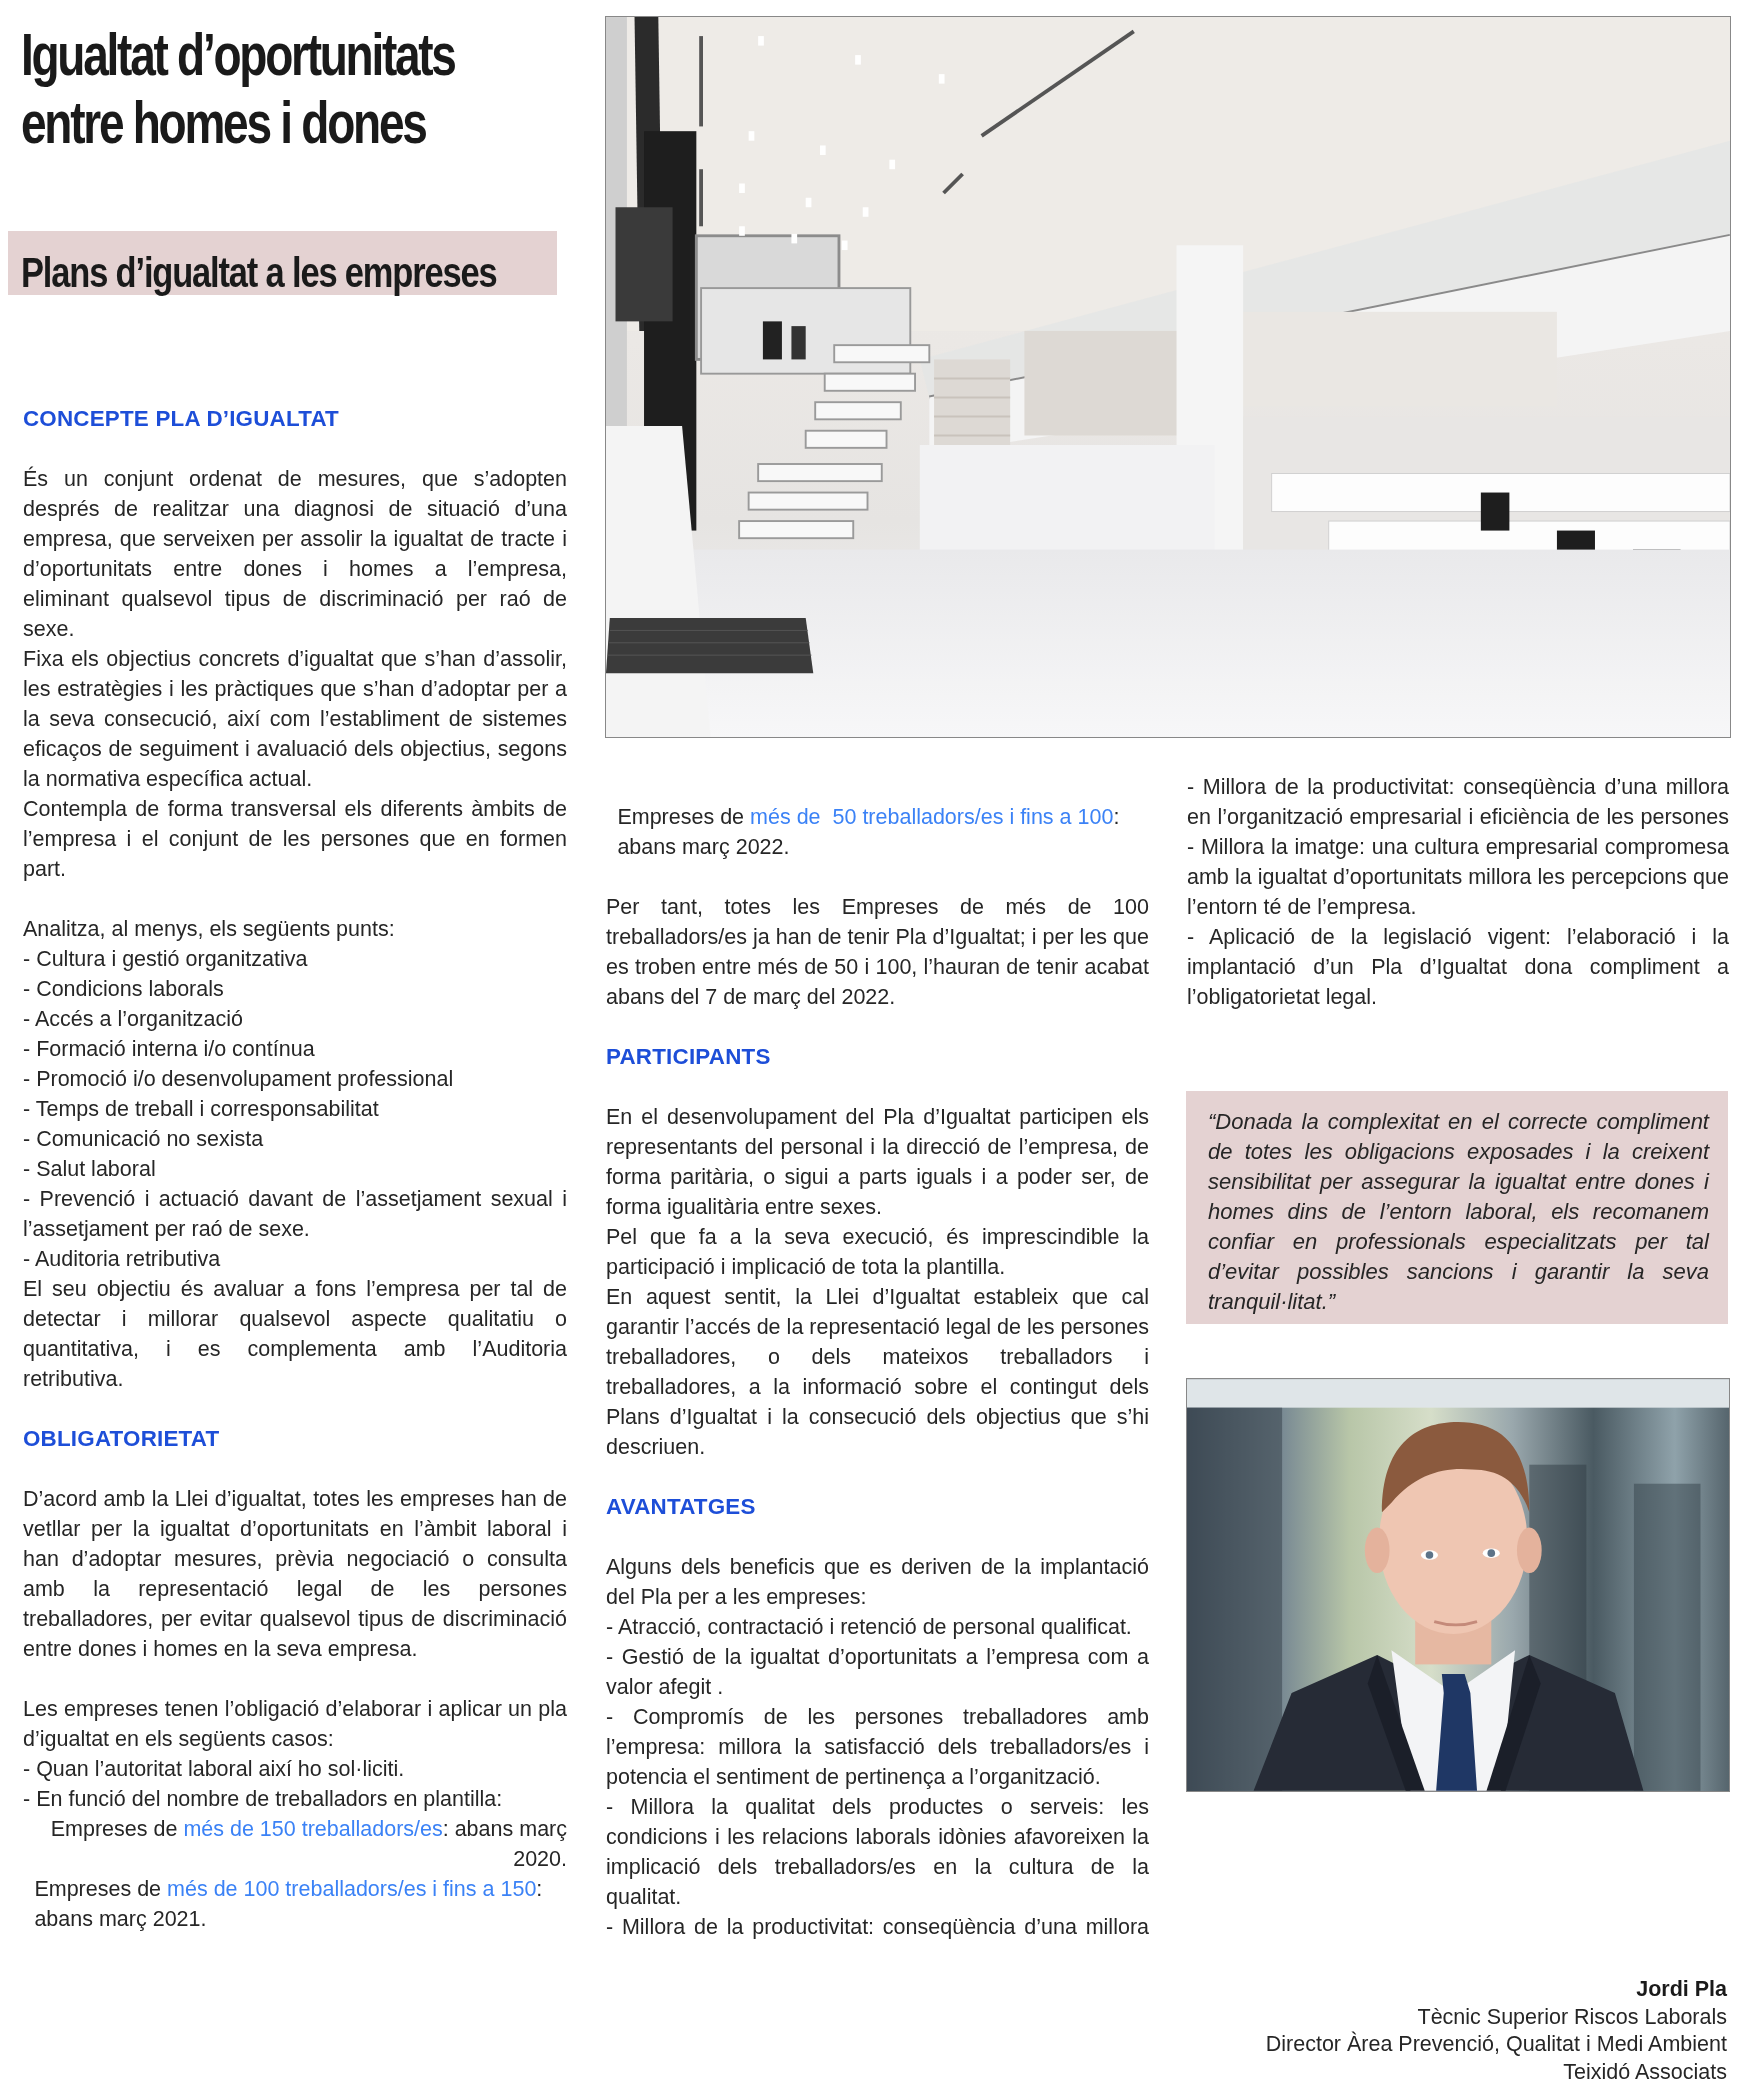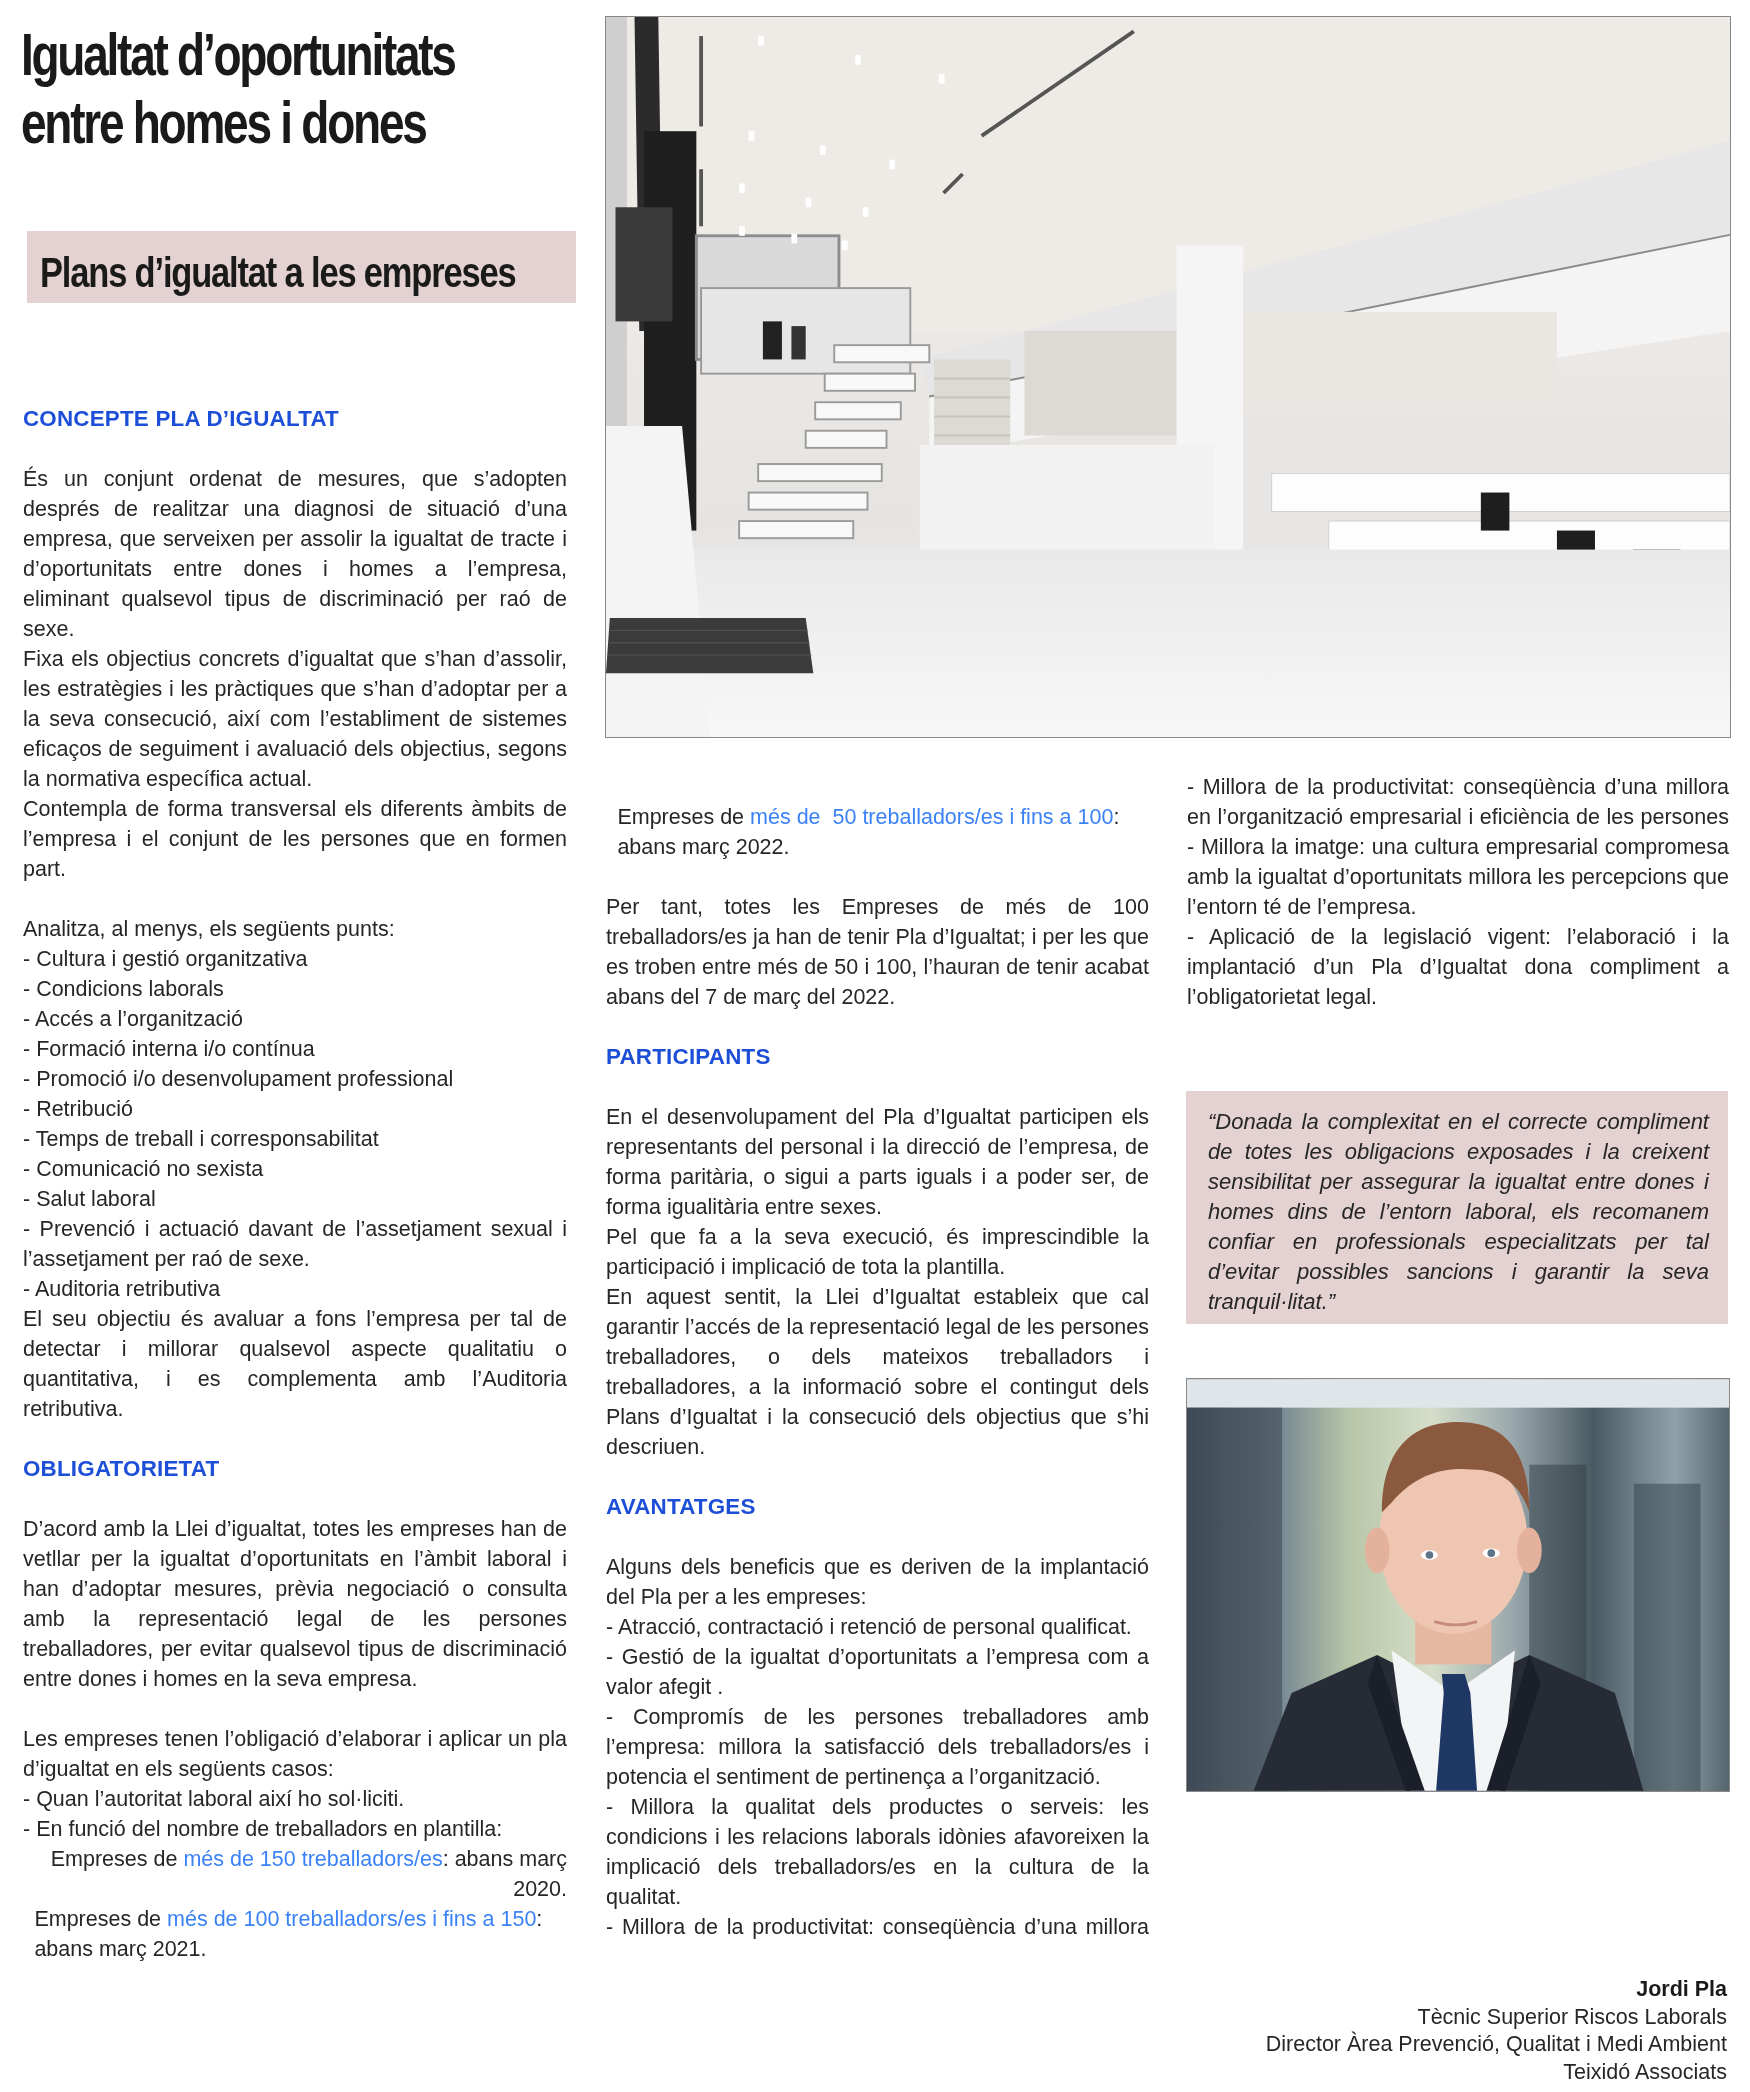--- a/index.html
+++ b/index.html
@@ -3,21 +3,21 @@
 <meta charset="utf-8">
 <style>
   html, body { margin:0; padding:0; background:#ffffff; }
   body { width:1751px; height:2092px; position:relative; overflow:hidden;
          font-family:"Liberation Sans", sans-serif; color:#222; }
   .abs { position:absolute; }
   .headline { left:21px; top:21px; width:571px; margin:0;
     font-family:"Liberation Sans", sans-serif; font-weight:bold;
     font-size:59px; line-height:68px; letter-spacing:-2.9px; color:#1a1a1a;
     transform:scaleX(0.78); transform-origin:left top; white-space:nowrap; }
-  .subbox { left:27px; top:231px; width:549px; height:72px; background:#e4d2d2; }
+  .subbox { left:8px; top:231px; width:549px; height:64px; background:#e4d2d2; }
   .subtitle { position:absolute; left:13.3px; top:19px; margin:0; font-weight:bold;
     font-size:42px; line-height:46px; letter-spacing:-1.4px; color:#1a1a1a;
     transform:scaleX(0.82); transform-origin:left top; white-space:nowrap; }
   .col { font-size:21.5px; line-height:30px; color:#262626; }
   .col p { margin:0; text-align:justify; }
   .col .gap { height:30px; }
   .col h2 { margin:0; font-size:22.4px; line-height:30px; font-weight:bold; color:#1d4ed8; letter-spacing:0.2px; }
   .col ul { list-style:none; margin:0; padding:0; }
   .col li { margin:0; text-align:justify; }
   .indent { padding-left:11.4px; }
@@ -154,21 +154,20 @@
   <p>Fixa els objectius concrets d’igualtat que s’han d’assolir, les estratègies i les pràctiques que s’han d’adoptar per a la seva consecució, així com l’establiment de sistemes eficaços de seguiment i avaluació dels objectius, segons la normativa específica actual.</p>
   <p>Contempla de forma transversal els diferents àmbits de l’empresa i el conjunt de les persones que en formen part.</p>
   <div class="gap"></div>
   <p>Analitza, al menys, els següents punts:</p>
   <ul>
     <li>- Cultura i gestió organitzativa</li>
     <li>- Condicions laborals</li>
     <li>- Accés a l’organització</li>
     <li>- Formació interna i/o contínua</li>
     <li>- Promoció i/o desenvolupament professional</li>
-    <li>- Retribució</li>
     <li>- Temps de treball i corresponsabilitat</li>
     <li>- Comunicació no sexista</li>
     <li>- Salut laboral</li>
     <li>- Prevenció i actuació davant de l’assetjament sexual i l’assetjament per raó de sexe.</li>
     <li>- Auditoria retributiva</li>
   </ul>
   <p>El seu objectiu és avaluar a fons l’empresa per tal de detectar i millorar qualsevol aspecte qualitatiu o quantitativa, i es complementa amb l’Auditoria retributiva.</p>
   <div class="gap"></div>
   <h2>OBLIGATORIETAT</h2>
   <div class="gap"></div>

